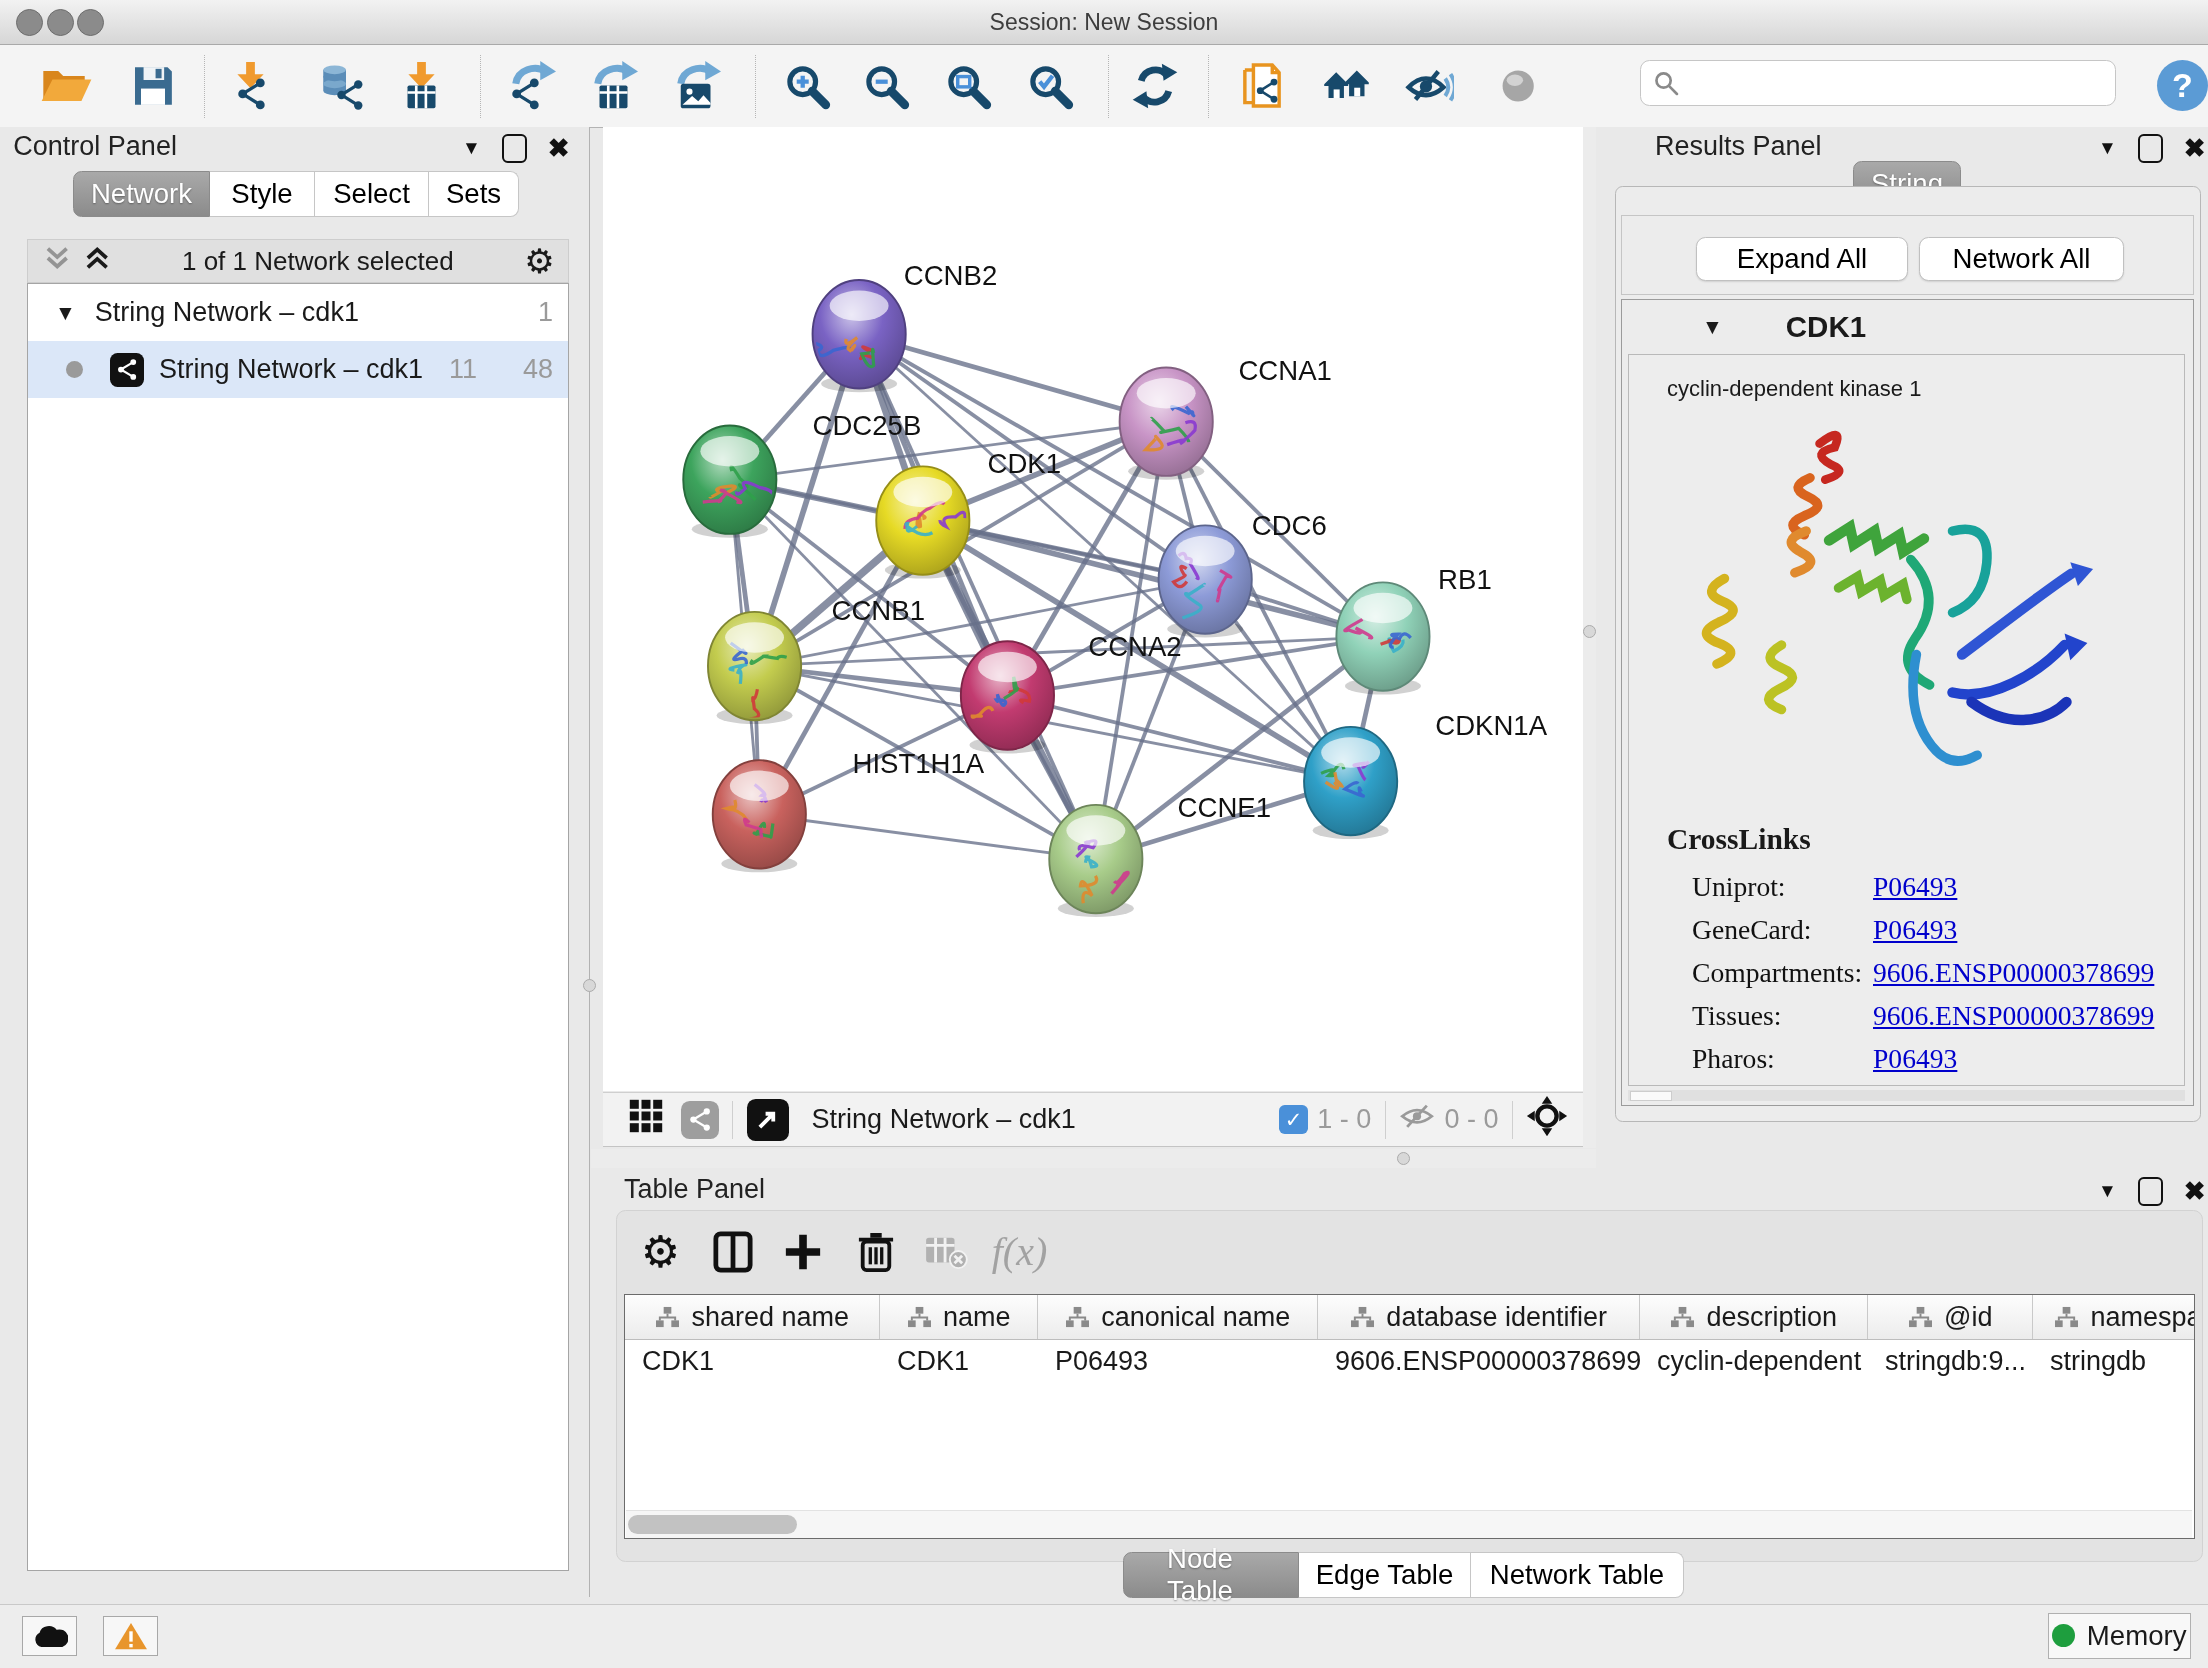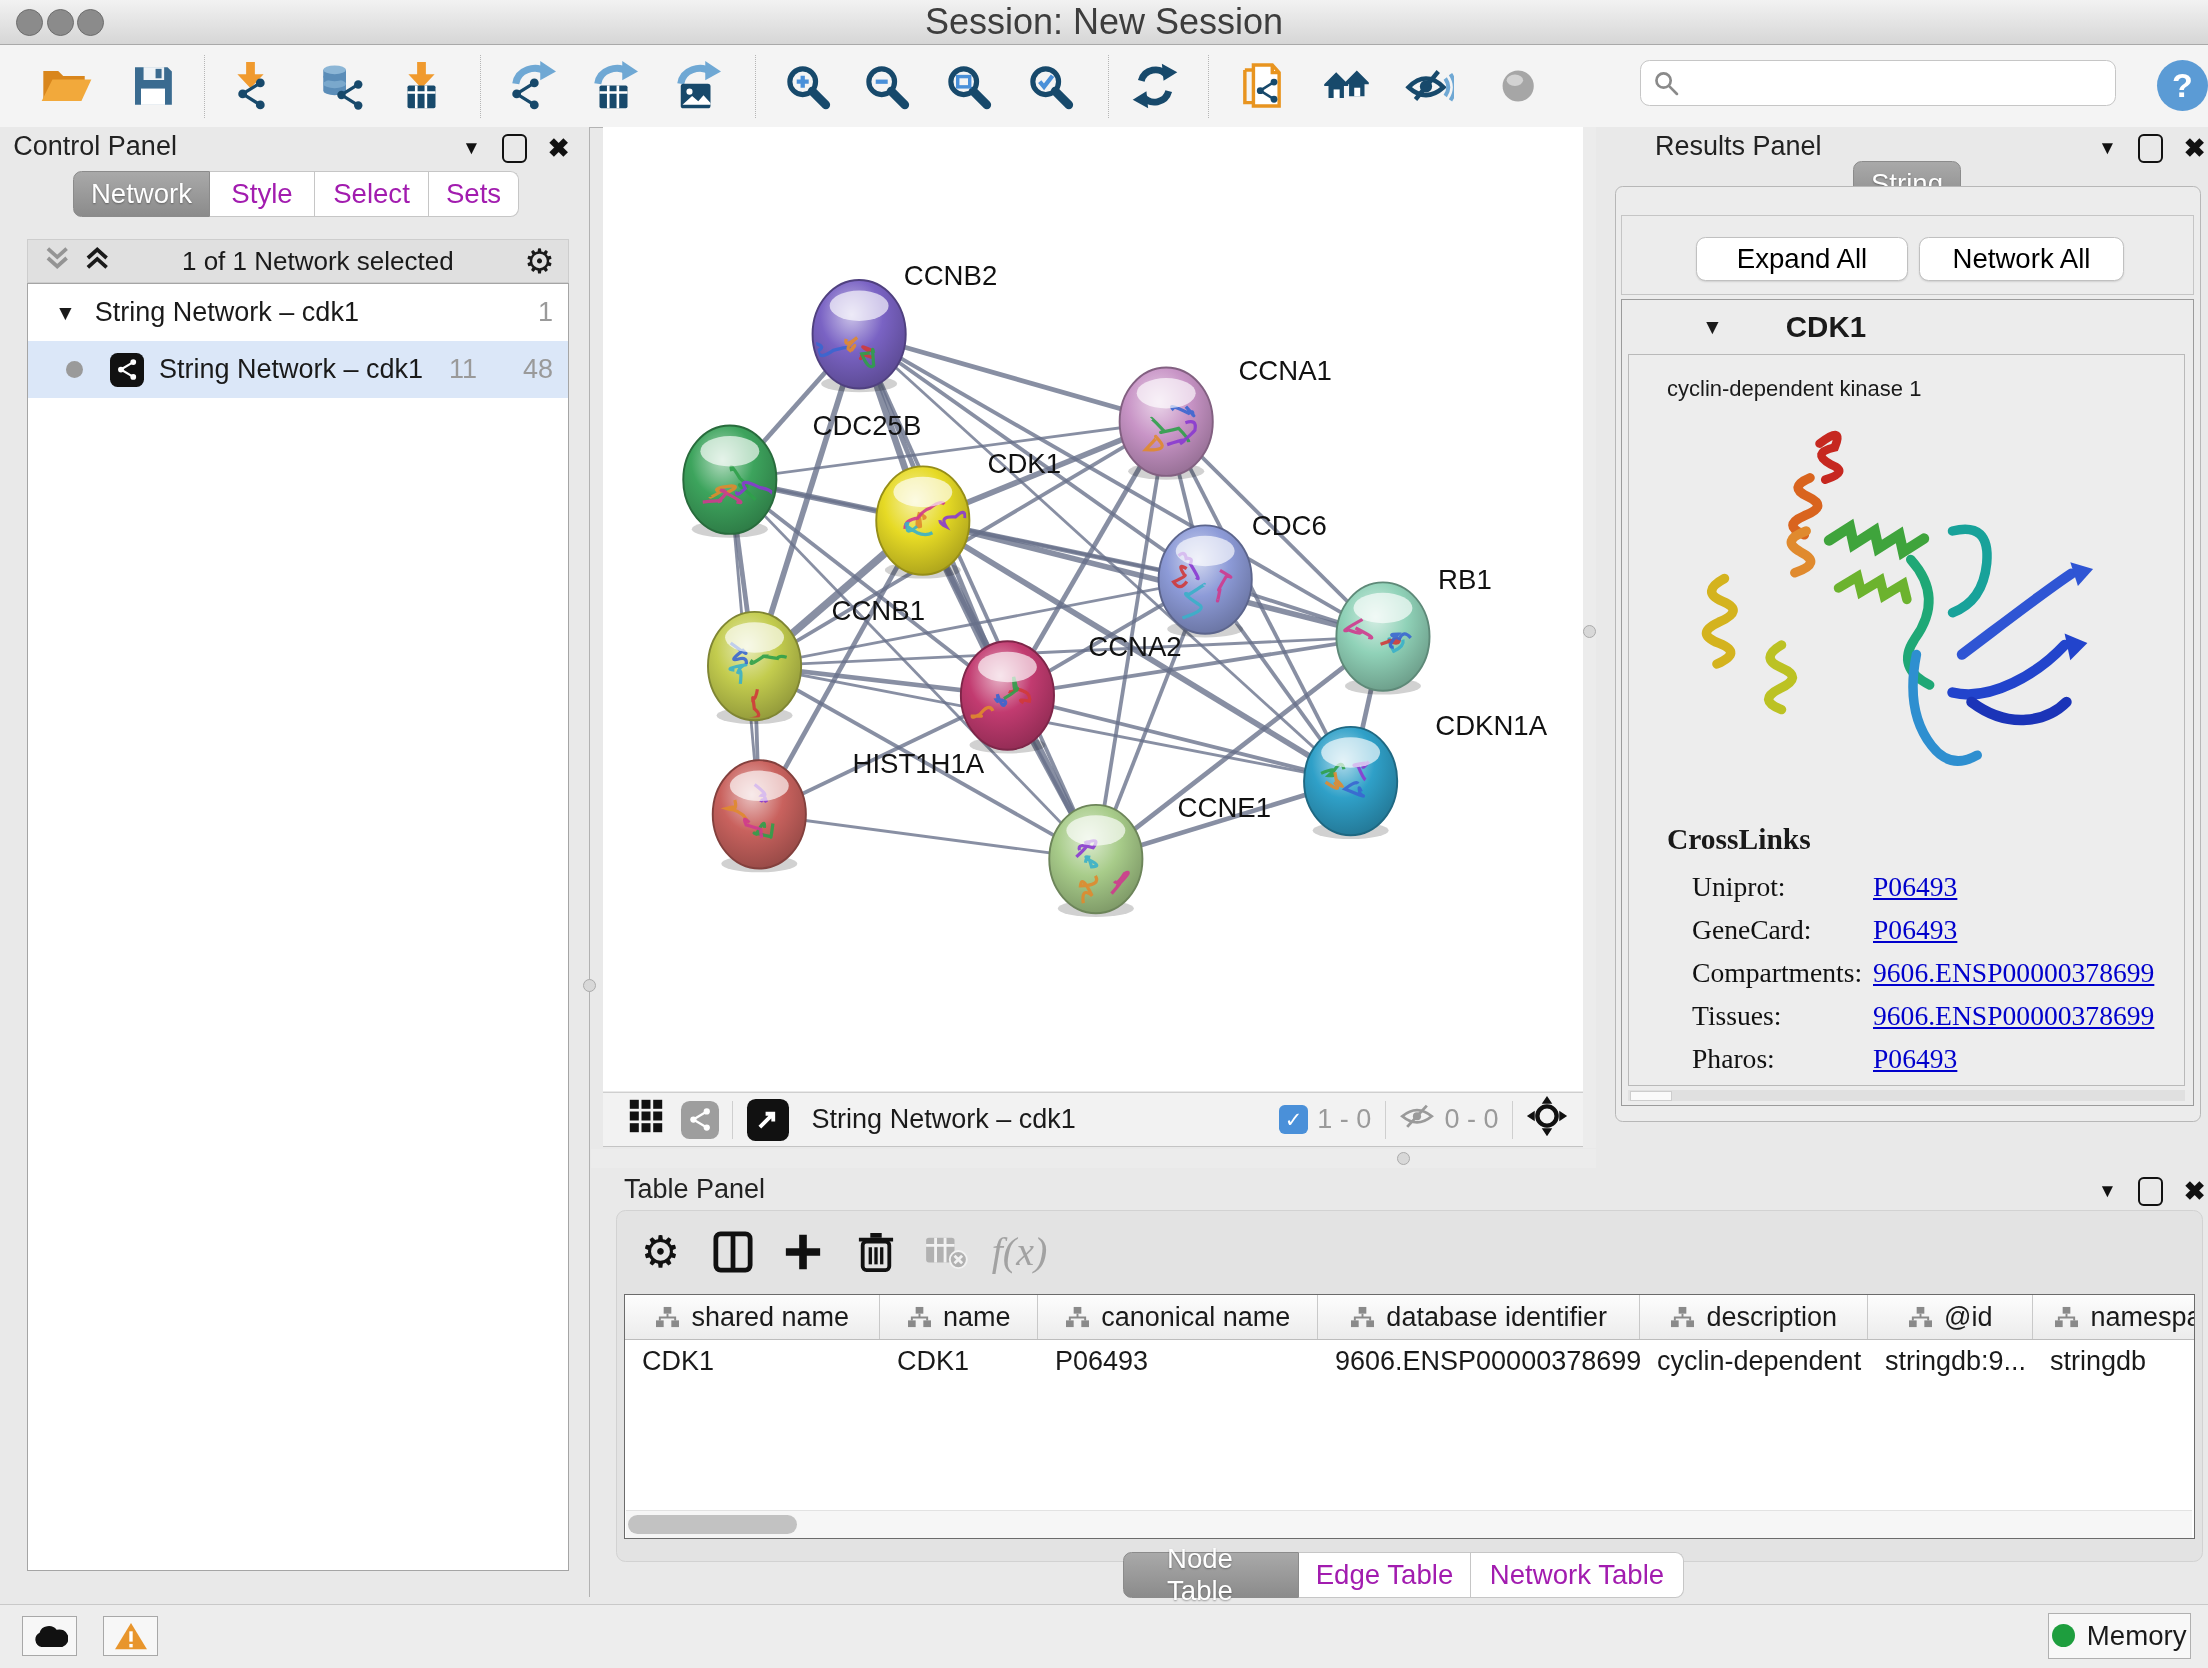--- a/index.html
+++ b/index.html
@@ -5,40 +5,40 @@
   html,body{margin:0;padding:0;}
   body{
     width:2208px;height:1668px;position:relative;overflow:hidden;
     background:#e9e9e9;font-family:"Liberation Sans", sans-serif;
     -webkit-font-smoothing:antialiased;color:#1a1a1a;
   }
   .abs{position:absolute;}
   
   .titlebar{left:0;top:0;width:2208px;height:44px;
     background:linear-gradient(#f2f2f2,#d6d6d6);border-bottom:1px solid #a9a9a9;}
-  .title-text{width:100%;text-align:center;line-height:44px;font-size:36px;color:#3d3d3d;}
+  .title-text{width:100%;text-align:center;line-height:44px;font-size:23px;color:#3d3d3d;}
   .tl{width:25px;height:25px;border-radius:50%;background:#8b8b8b;border:1px solid #6d6d6d;top:8.6px;}
   
   .toolbar{left:0;top:45px;width:2208px;height:82px;background:#f4f4f4;border-bottom:1.9px solid #b3b3b3;}
   .tb-btn{position:absolute;top:11.4px;width:57px;height:59px;display:flex;align-items:center;justify-content:center;}
   .tb-sep{position:absolute;top:9.5px;height:63px;border-left:1.9px dotted #b5b5b5;}
   .searchbox{left:1640px;top:15px;width:476px;height:46px;background:#fff;border:1.9px solid #c6c6c6;
     border-radius:9.5px;display:flex;align-items:center;padding-left:11.4px;box-sizing:border-box;}
   .searchbox input{border:none;outline:none;font-size:25px;width:399px;font-family:"Liberation Sans",sans-serif;background:transparent;}
   .help-btn{left:2157px;top:15px;width:51px;height:51px;border-radius:50%;background:#5b9bd5;
     color:#fff;font-size:34px;font-weight:bold;display:flex;align-items:center;justify-content:center;}
   
   .panel-title{font-size:27px;color:#222;}
   .win-ctrls{display:flex;align-items:center;gap:21px;}
   .wc-collapse{font-size:19px;color:#111;}
   .wc-float{width:21px;height:25px;border:2.9px solid #111;border-radius:5.7px;}
   .wc-close{font-size:26px;font-weight:bold;color:#111;}
   
   .seg-tab{height:46px;display:flex;align-items:center;justify-content:center;font-size:27.6px;
-    background:#fff;border:1px solid #c6c6c6;border-left:none;color:#a21caf;box-sizing:border-box;}
+    background:#fff;border:1px solid #c6c6c6;border-left:none;color:#000000;box-sizing:border-box;}
   .seg-tab.first{border-left:1px solid #c6c6c6;border-radius:8.6px 0 0 8.6px;}
   .seg-tab.last{border-radius:0 8.6px 8.6px 0;}
   .seg-tab.only{border-radius:8.6px;border-left:1px solid #c6c6c6;}
   .seg-tab.sel{background:linear-gradient(#a9a9a9,#8b8b8b);color:#fff;border-color:#8b8b8b;
     text-shadow:0 1px 1.9px rgba(0,0,0,.35);}
   
   .control-panel{left:0;top:127px;width:590px;height:1470px;background:#e9e9e9;border-right:1px solid #b2b2b2;box-sizing:border-box;}
   .cp-status{left:27px;top:112px;width:542px;height:44px;background:#e0e0e0;border:1px solid #cdcdcd;
     box-sizing:border-box;display:flex;align-items:center;font-size:26px;}
   .cp-list{left:27px;top:156px;width:542px;height:1288px;background:#fff;border:1px solid #a5a5a5;box-sizing:border-box;}

